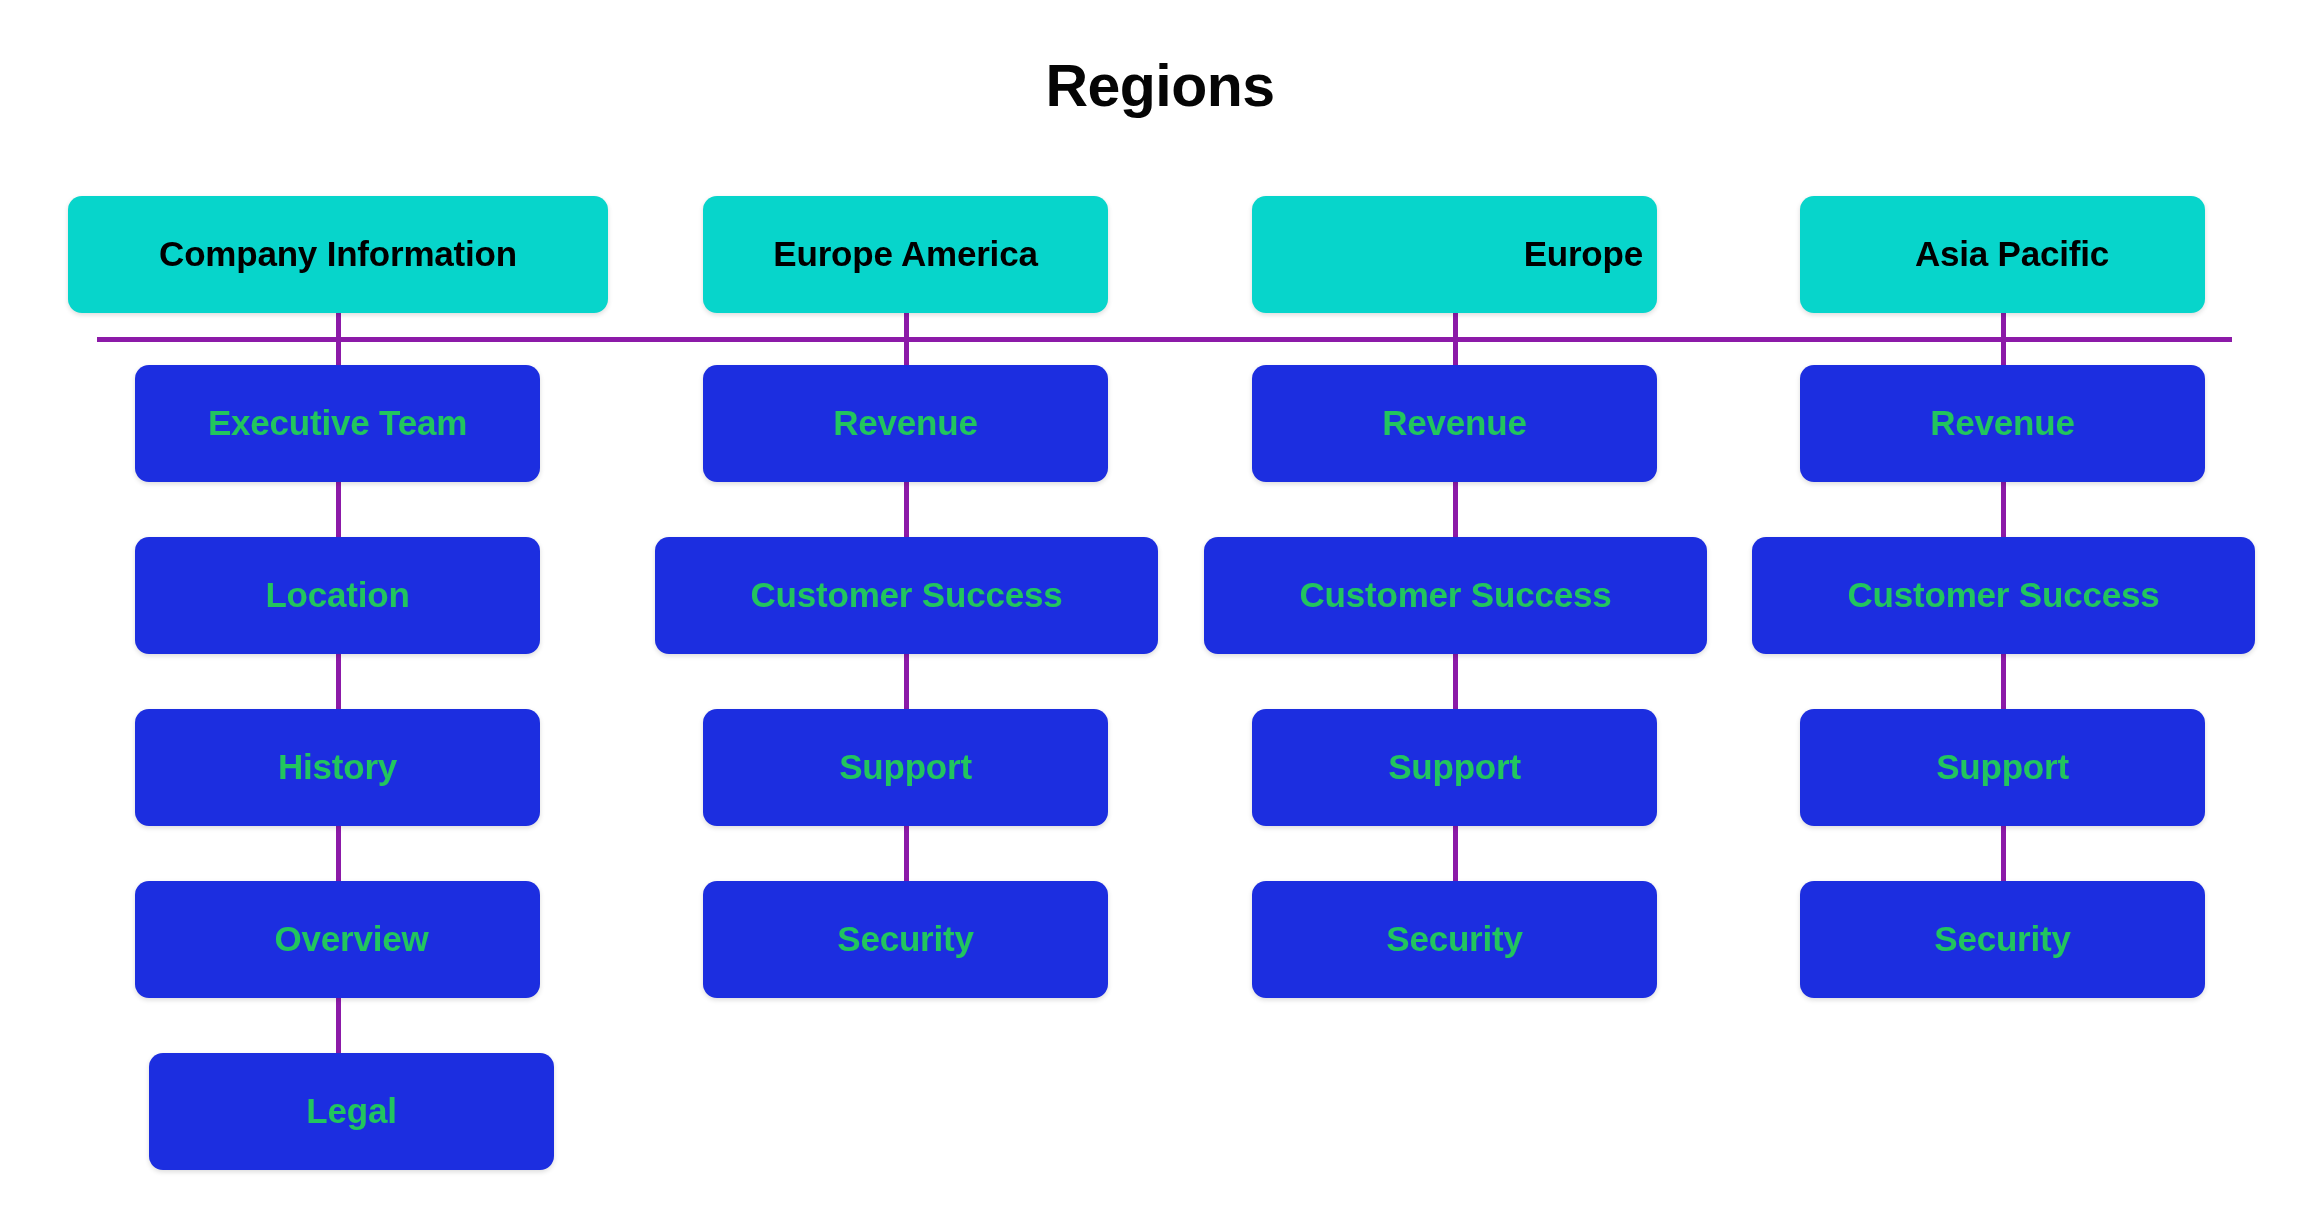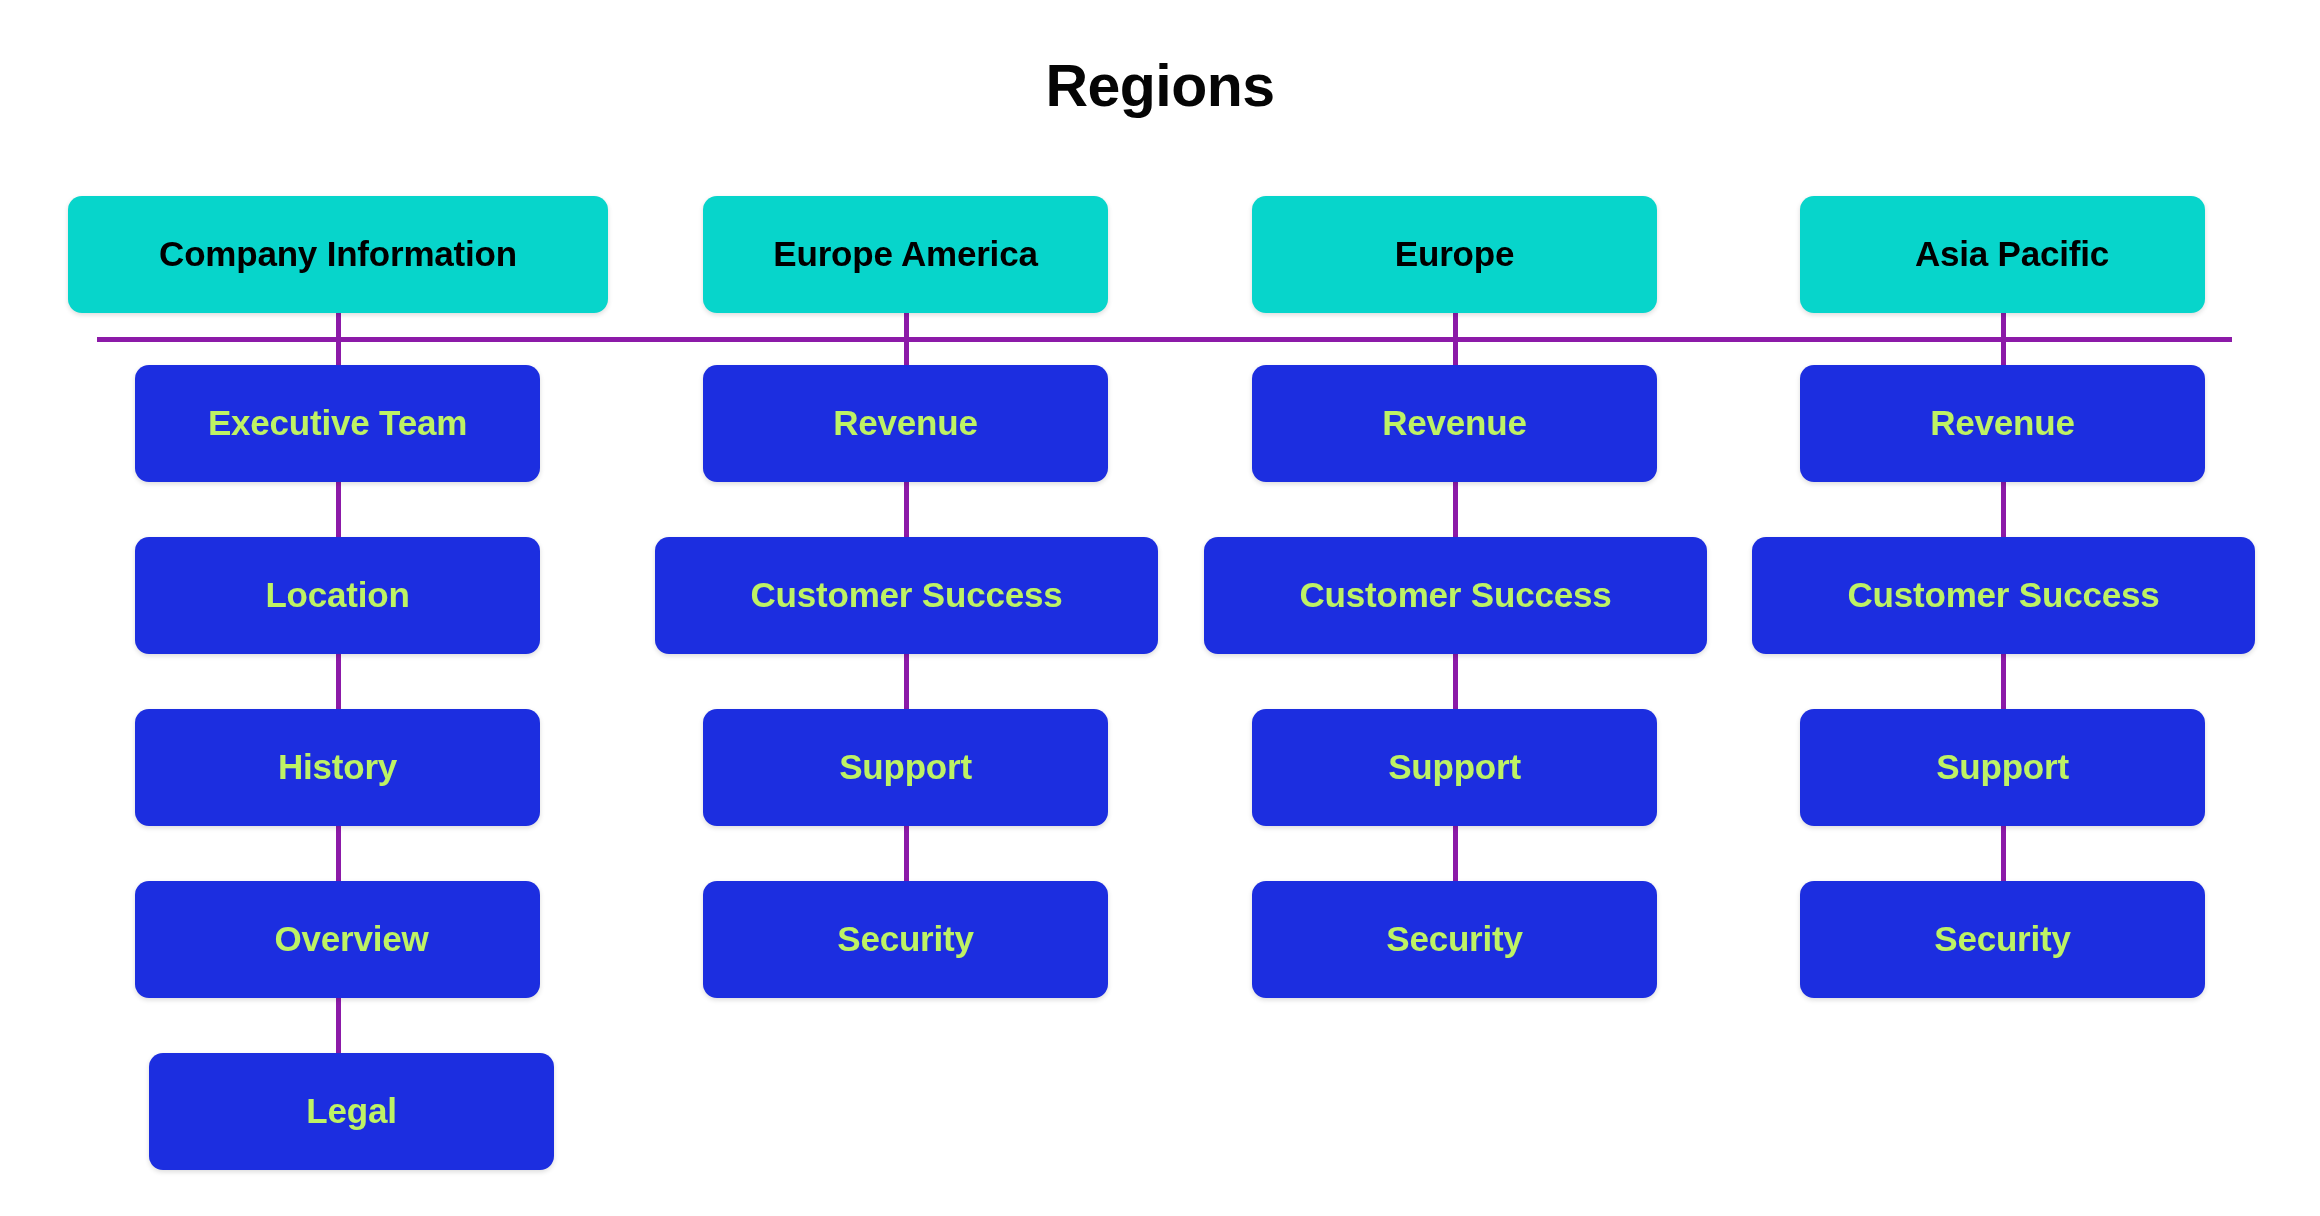--- a/index.html
+++ b/index.html
@@ -73,21 +73,21 @@
     user-select: none;
   }
   .node.root {
     background: #07d5cb;
     color: #000000;
     font-size: 35px;
     letter-spacing: -0.2px;
   }
   .node.leaf {
     background: #1c2ee0;
-    color: #bef264;
+    color: #22c55e;
     font-size: 35px;
     letter-spacing: -0.2px;
     justify-content: center;
   }
   .node-label {
     display: block;
     padding: 0 14px;
     white-space: nowrap;
   }
 </style>
@@ -150,21 +150,21 @@
       </div>
       <div class="node leaf" style="left: 655px; top: 537px; width: 503px; height: 117px;">
         <span class="node-label">Customer Success</span>
       </div>
       <div class="node leaf" style="left: 703px; top: 709px; width: 405px; height: 117px;">
         <span class="node-label">Support</span>
       </div>
       <div class="node leaf" style="left: 703px; top: 881px; width: 405px; height: 117px;">
         <span class="node-label">Security</span>
       </div>
-      <div class="node root" style="left: 1252px; top: 196px; width: 405px; height: 117px;">
+      <div class="node root" style="left: 1252px; top: 196px; width: 405px; height: 117px; justify-content: flex-end;">
         <span class="node-label">Europe</span>
       </div>
       <div class="node leaf" style="left: 1252px; top: 365px; width: 405px; height: 117px;">
         <span class="node-label">Revenue</span>
       </div>
       <div class="node leaf" style="left: 1204px; top: 537px; width: 503px; height: 117px;">
         <span class="node-label">Customer Success</span>
       </div>
       <div class="node leaf" style="left: 1252px; top: 709px; width: 405px; height: 117px;">
         <span class="node-label">Support</span>

